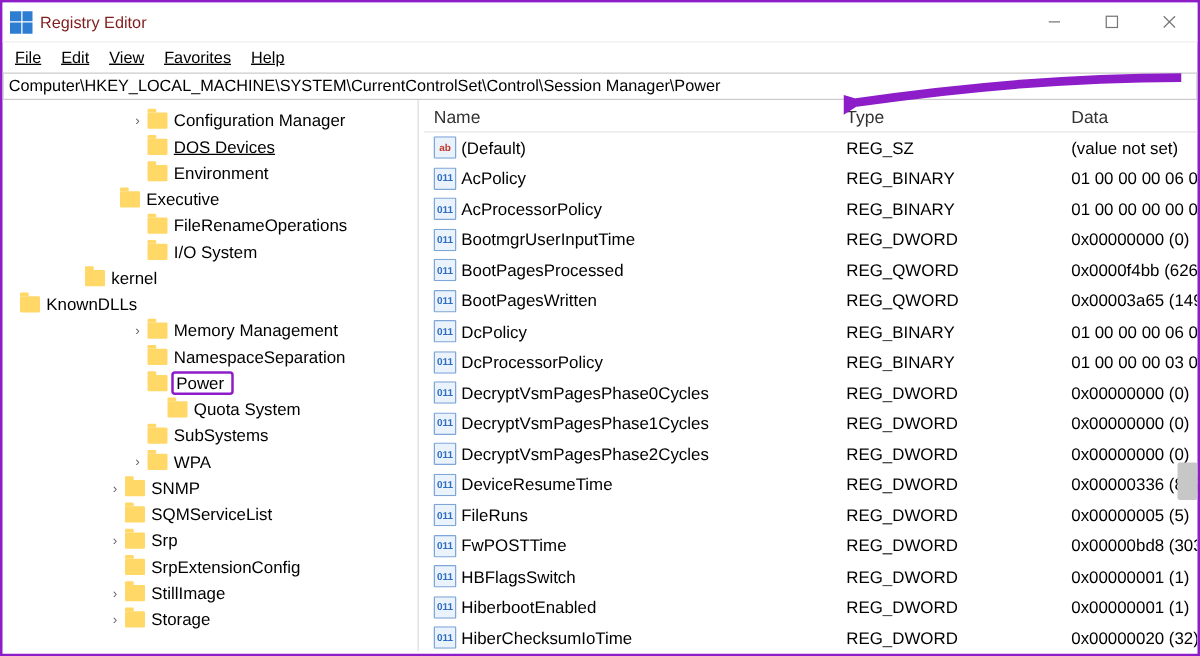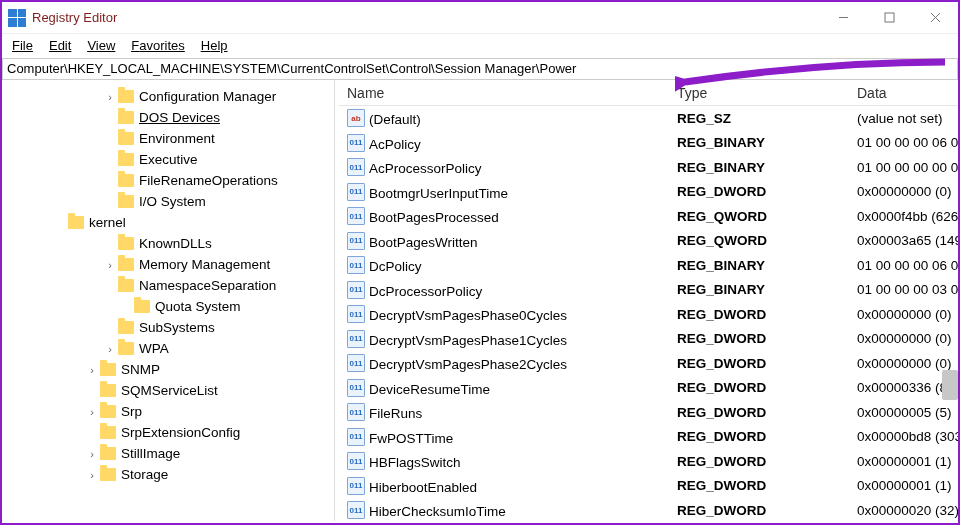--- a/index.html
+++ b/index.html
@@ -38,22 +38,22 @@
   .tree-scrollthumb { position:absolute; right:0; top:290px; width:16px; height:30px; background:#c7c7c7; border-radius:2px; }
   
   
   .val-head { display:flex; height:26px; border-bottom:1px solid #e6e6e6; align-items:center; }
   .col-h { padding-left:8px; font-size:14px; color:#333; }
   .col-name { width:330px; }
   .col-type { width:180px; }
   .col-data { flex:1; }
   .val-row { display:flex; height:24.5px; align-items:center; }
   .val-row .cell { padding-left:8px; font-size:13.5px; white-space:nowrap; overflow:hidden; }
-  .cell.nm { width:330px; display:flex; align-items:flex-end; }
-  .cell.tp { width:180px;font-weight:bold; }
+  .cell.nm { width:330px; display:flex; align-items:center; }
+  .cell.tp { width:180px; }
   .cell.dt { flex:1; }
   .vicon { width:18px; height:18px; margin-right:4px; border:1px solid #7fa6d9; background:#eaf2fb; display:flex; align-items:center; justify-content:center; font-size:8px; font-weight:bold; flex-shrink:0; border-radius:1px; }
   .vicon.sz { color:#c0392b; }
   .vicon.bin { color:#2d6cc0; }
   .arrow-svg { position:absolute; top:54px; left:673px; width:280px; height:40px; }
 </style>
 </head>
 <body>
 
 <div class="titlebar">
@@ -104,54 +104,59 @@
       <div class="tree-row" style="padding-left: 102px; text-decoration: underline;">
         <span class="expander"></span>
         <span class="folder"></span>
         <span class="tree-label">DOS Devices</span>
       </div>
       <div class="tree-row" style="padding-left: 102px;">
         <span class="expander"></span>
         <span class="folder"></span>
         <span class="tree-label">Environment</span>
       </div>
-      <div class="tree-row" style="padding-left: 102px;">
+      <div class="tree-row" style="padding-left: 80px;">
         <span class="expander"></span>
         <span class="folder"></span>
         <span class="tree-label">Executive</span>
       </div>
       <div class="tree-row" style="padding-left: 102px;">
         <span class="expander"></span>
         <span class="folder"></span>
         <span class="tree-label">FileRenameOperations</span>
       </div>
       <div class="tree-row" style="padding-left: 102px;">
         <span class="expander"></span>
         <span class="folder"></span>
         <span class="tree-label">I/O System</span>
       </div>
       <div class="tree-row" style="padding-left: 52px;">
         <span class="expander"></span>
         <span class="folder"></span>
         <span class="tree-label">kernel</span>
       </div>
-      <div class="tree-row" style="padding-left: 102px;">
+      <div class="tree-row" style="">
         <span class="expander"></span>
         <span class="folder"></span>
         <span class="tree-label">KnownDLLs</span>
       </div>
       <div class="tree-row" style="padding-left: 102px;">
         <span class="expander">›</span>
         <span class="folder"></span>
         <span class="tree-label">Memory Management</span>
       </div>
       <div class="tree-row" style="padding-left: 102px;">
         <span class="expander"></span>
         <span class="folder"></span>
         <span class="tree-label">NamespaceSeparation</span>
+      </div>
+      <div class="tree-row selected" style="padding-left: 102px;">
+        <span class="expander"></span>
+        <span class="folder"></span>
+        <span class="tree-label">Power</span>
       </div>
       <div class="tree-row" style="padding-left: 118px;">
         <span class="expander"></span>
         <span class="folder"></span>
         <span class="tree-label">Quota System</span>
       </div>
       <div class="tree-row" style="padding-left: 102px;">
         <span class="expander"></span>
         <span class="folder"></span>
         <span class="tree-label">SubSystems</span>

